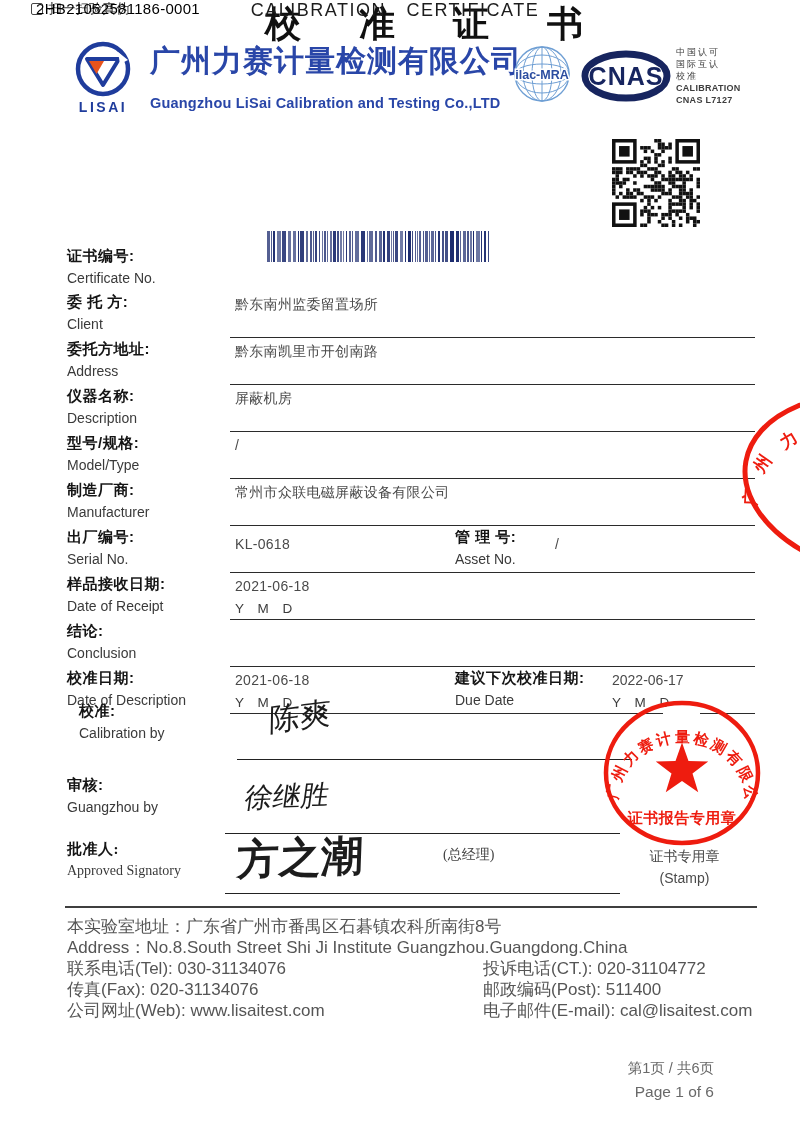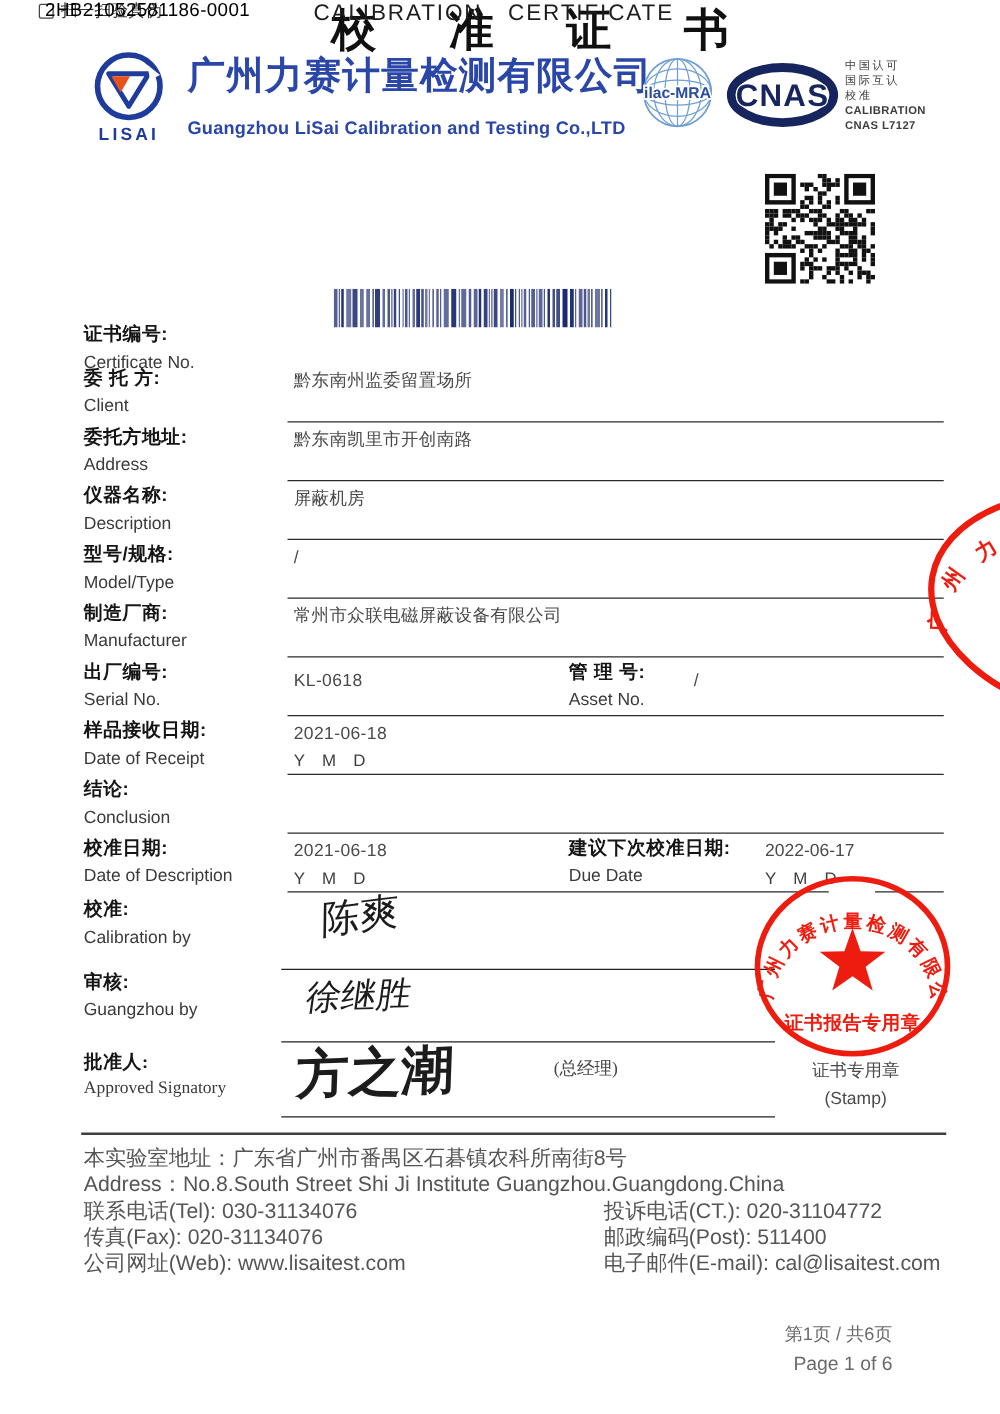--- a/index.html
+++ b/index.html
@@ -323,21 +323,21 @@
       <rect x="0" y="63.36" width="24.64" height="24.64" fill="#111"></rect>
       <rect x="3.52" y="66.88" width="17.6" height="17.6" fill="#fff"></rect>
       <rect x="7.04" y="70.4" width="10.56" height="10.56" fill="#111"></rect>
     </svg>
   <div class="abs scan-line">
     <span class="scan-box"></span>
     <span>扫一扫验真伪</span>
   </div>
   <div class="abs cert-no">2HB21052581186-0001</div>
 
-  <div class="frow" style="top:258px;">
+  <div class="frow" style="top:247px;">
     <div class="lcn">证书编号:</div>
     <div class="len">Certificate No.</div>
   </div>
   <svg id="barcode" class="abs" style="left:267px;top:231px;" width="229" height="31" viewBox="0 0 229 31">
       <rect x="0" y="0" width="3" height="31" fill="#1c2b6e" fill-opacity="0.7547227955491854"></rect>
       <rect x="4" y="0" width="1" height="31" fill="#1c2b6e" fill-opacity="0.7537602824595572"></rect>
       <rect x="6" y="0" width="2" height="31" fill="#1c2b6e" fill-opacity="0.9678068472574497"></rect>
       <rect x="10" y="0" width="4" height="31" fill="#1c2b6e" fill-opacity="0.6419907474620224"></rect>
       <rect x="15" y="0" width="4" height="31" fill="#1c2b6e" fill-opacity="0.8672533513266841"></rect>
       <rect x="21" y="0" width="3" height="31" fill="#1c2b6e" fill-opacity="0.6648767948359608"></rect>
@@ -464,21 +464,21 @@
     <div class="val">2021-06-18</div>
     <div class="ymd">Y M D</div>
     <div class="l2cn">建议下次校准日期:</div>
     <div class="l2en">Due Date</div>
     <div class="vd2">2022-06-17</div>
     <div class="ymd2">Y M D</div>
     <div class="uline" style="left:163px;right:auto;width:433px;"></div>
     <div class="uline" style="left:633px;"></div>
   </div>
 
-  <div class="srow" style="top:718px;">
+  <div class="srow" style="top:702px;margin-left:12px;">
     <div class="lcn">校准:</div>
     <div class="len">Calibration by</div>
     <div class="sig sig1">陈爽</div>
     <div class="sline" style="top:57px;"></div>
   </div>
 
   <div class="srow" style="top:776px;">
     <div class="lcn">审核:</div>
     <div class="len">Guangzhou by</div>
     <div class="sig sig2">徐继胜</div>

